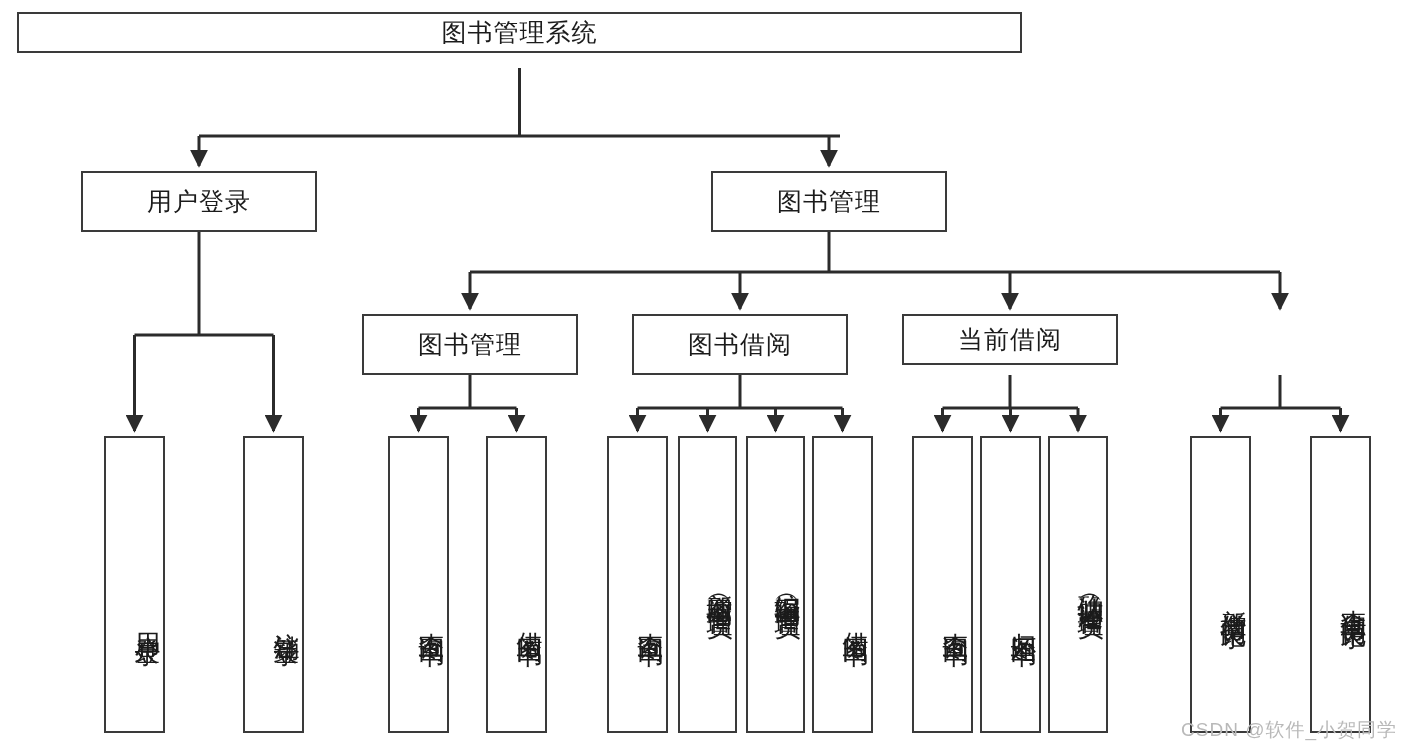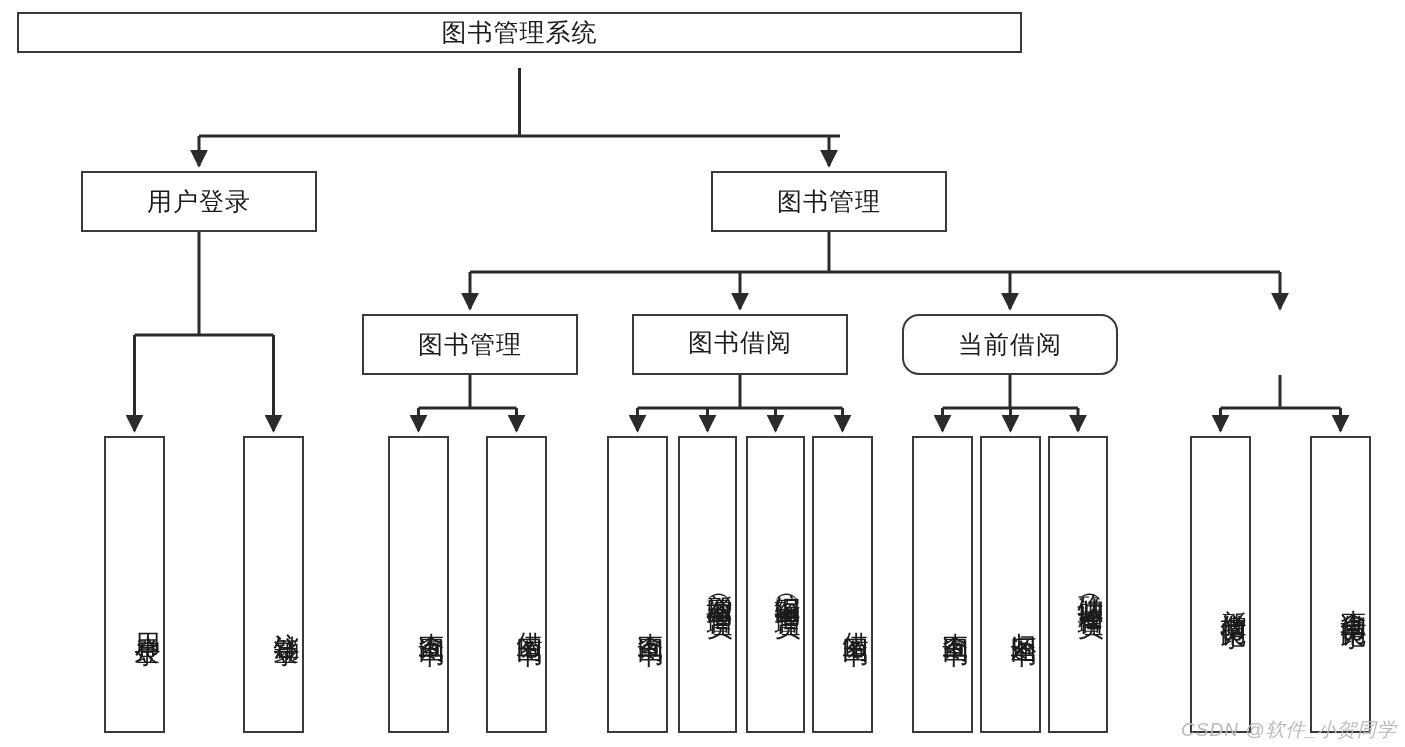--- a/index.html
+++ b/index.html
@@ -58,21 +58,20 @@
     display: block;
   }
   #watermark {
     position: absolute;
     right: 8px;
     bottom: 4px;
     font-size: 19px;
     color: #b9b9b9;
     letter-spacing: 1px;
     white-space: nowrap;
-    font-style: italic;
   }
 </style>
 </head>
 <body>
 
 <div id="canvas">
 
   <svg id="edges" viewBox="0 0 1405 747" xmlns="http://www.w3.org/2000/svg">
     <defs>
       <marker id="arrow" viewBox="0 0 10 10" refX="9" refY="5" markerWidth="6" markerHeight="6" orient="auto-start-reverse">
@@ -130,24 +129,24 @@
   <div class="node horiz" style="left:81px; top:171px; width:236px; height:61px;">
     <span class="node-label">用户登录</span>
   </div>
   <div class="node horiz" style="left:711px; top:171px; width:236px; height:61px;">
     <span class="node-label">图书管理</span>
   </div>
 
   <div class="node horiz" style="left:362px; top:314px; width:216px; height:61px;">
     <span class="node-label">图书管理</span>
   </div>
-  <div class="node horiz" style="left:632px; top:314px; width:216px; height:61px;font-family:Liberation Mono, monospace;">
+  <div class="node horiz" style="left:632px; top:314px; width:216px; height:61px;">
     <span class="node-label">图书借阅</span>
   </div>
-  <div class="node horiz" style="left:902px; top:314px; width:216px; height:61px;border-radius:17px;">
+  <div class="node horiz" style="left:902px; top:314px; width:216px; height:51px;">
     <span class="node-label">当前借阅</span>
   </div>
 
   <div class="node vert" style="left:104px; top:436px; width:61px; height:297px; padding-top:66px;">
     <span class="node-label">用户登录</span>
   </div>
   <div class="node vert" style="left:243px; top:436px; width:61px; height:297px; padding-top:66px;">
     <span class="node-label">注销登录</span>
   </div>
 

